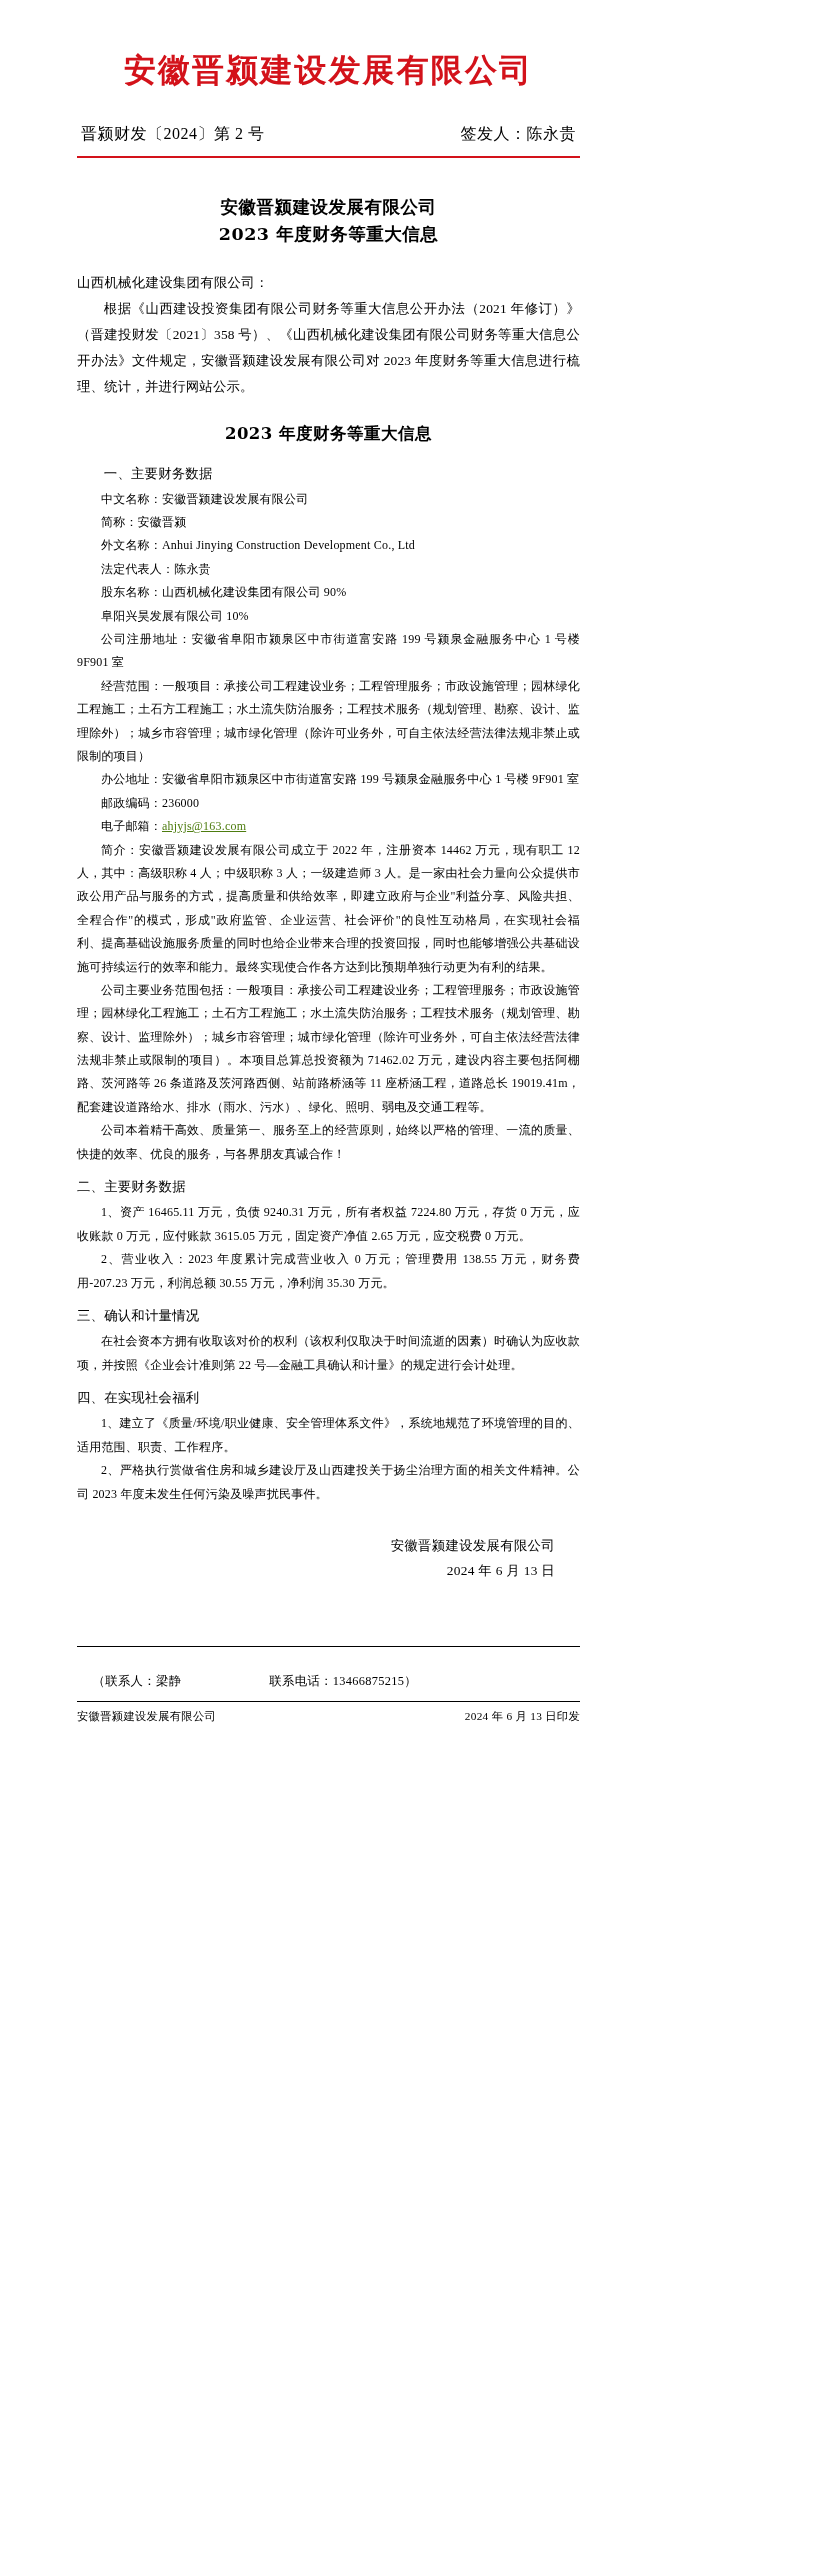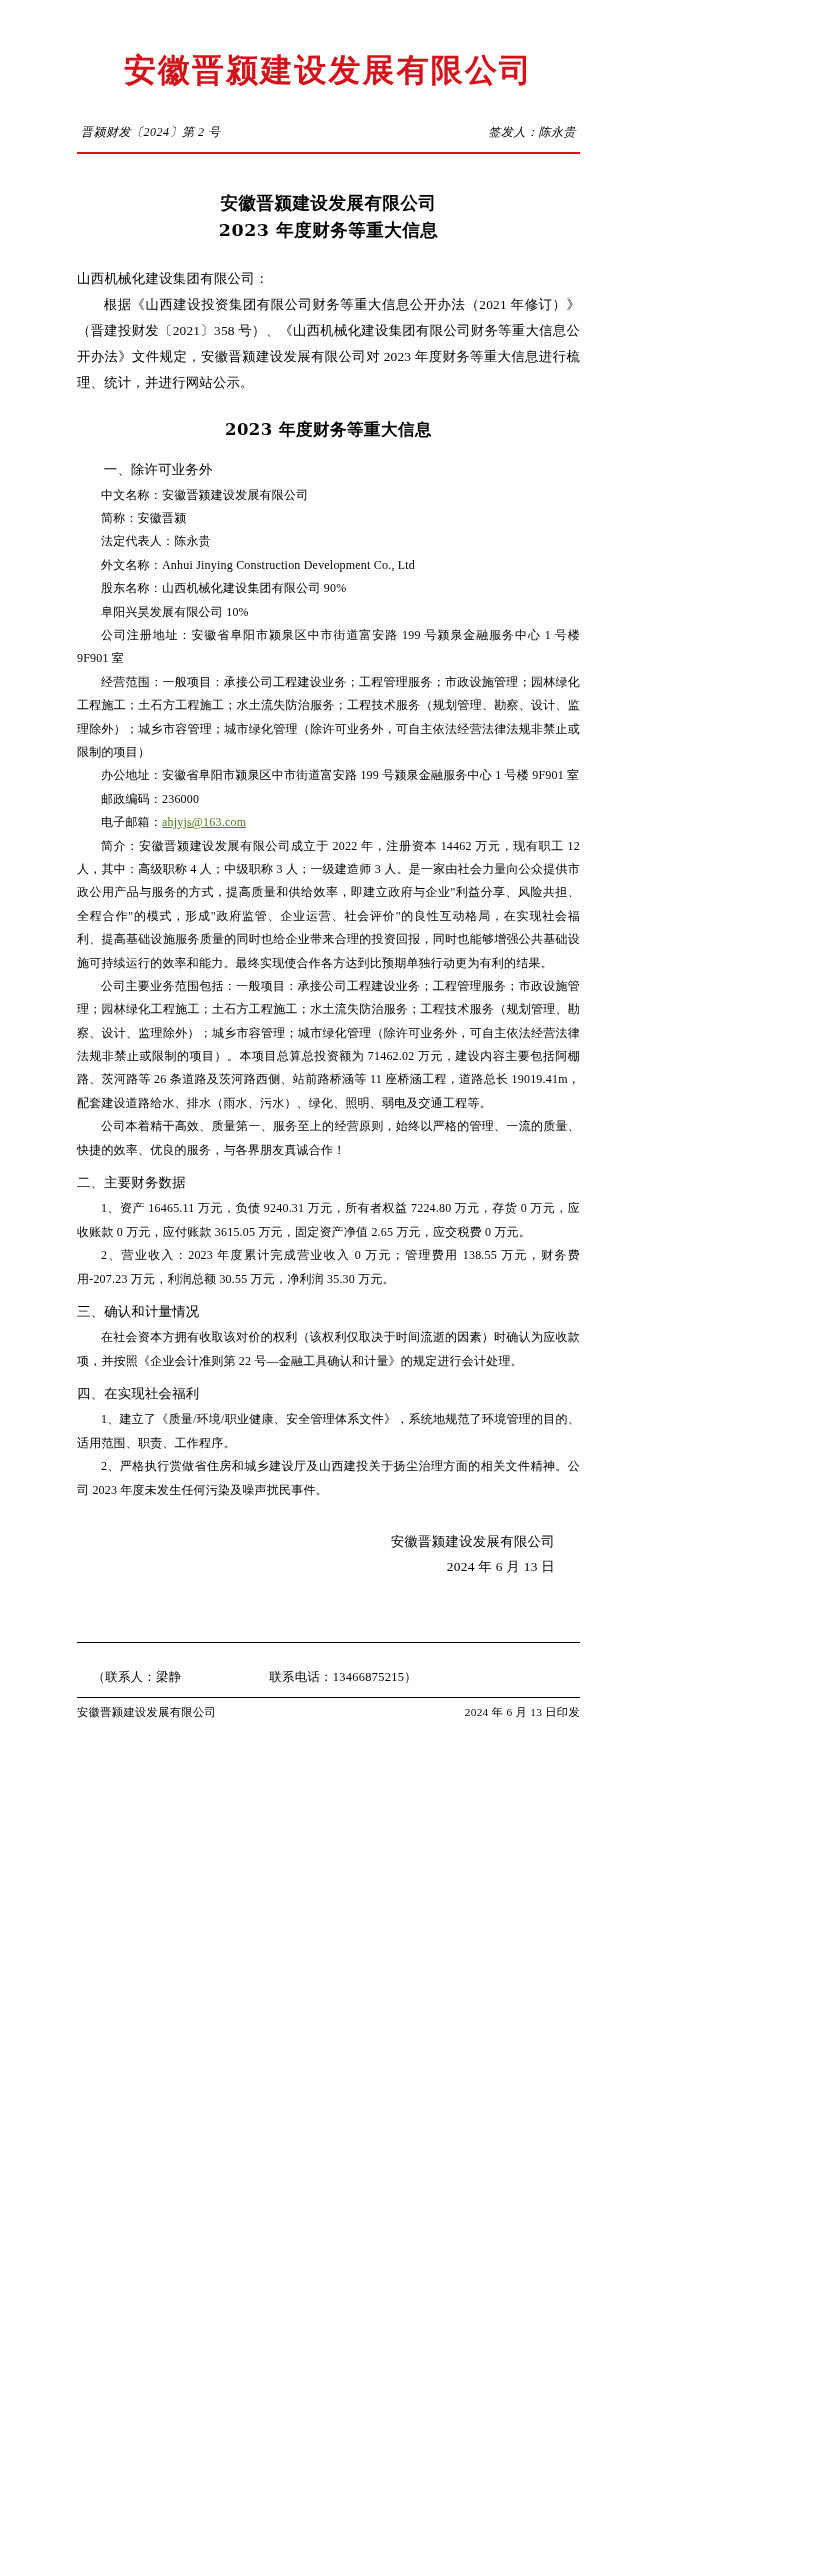--- a/index.html
+++ b/index.html
@@ -32,24 +32,23 @@
     font-size: 32px;
     letter-spacing: 2.1px;
     line-height: 1.25;
     white-space: nowrap;
   }
   .doc-meta {
     margin-top: 25px;
     display: flex;
     justify-content: space-between;
     align-items: flex-start;
-    font-size: 12px;
+    font-size: 16px;
     font-family: "Liberation Serif", serif;
     padding: 0 4.1px;
-    font-style: italic;
   }
   .doc-meta .left { letter-spacing: 0.5px; }
   .doc-meta .right { letter-spacing: 0.5px; }
   .red-rule {
     margin-top: 11.3px;
     height: 2.1px;
     background: #d3121a;
     width: 100%;
   }
   
@@ -164,25 +163,25 @@
     <div>2023 年度财务等重大信息</div>
   </div>
 
   <div class="addressee">山西机械化建设集团有限公司：</div>
 
   <p class="body">根据《山西建设投资集团有限公司财务等重大信息公开办法（2021 年修订）》（晋建投财发〔2021〕358 号）、《山西机械化建设集团有限公司财务等重大信息公开办法》文件规定，安徽晋颍建设发展有限公司对 2023 年度财务等重大信息进行梳理、统计，并进行网站公示。</p>
 
   <div class="sub-title">2023 年度财务等重大信息</div>
 
   <div class="indent-block">
-    <div class="section-head">一、除许可业务外</div>
+    <div class="section-head">一、主要财务数据</div>
     <p class="item">中文名称：安徽晋颍建设发展有限公司</p>
     <p class="item">简称：安徽晋颍</p>
+    <p class="item">外文名称：Anhui Jinying Construction Development Co., Ltd</p>
     <p class="item">法定代表人：陈永贵</p>
-    <p class="item">外文名称：Anhui Jinying Construction Development Co., Ltd</p>
     <p class="item">股东名称：山西机械化建设集团有限公司 90%</p>
     <p class="item">阜阳兴昊发展有限公司 10%</p>
     <p class="item">公司注册地址：安徽省阜阳市颍泉区中市街道富安路 199 号颍泉金融服务中心 1 号楼 9F901 室</p>
     <p class="item">经营范围：一般项目：承接公司工程建设业务；工程管理服务；市政设施管理；园林绿化工程施工；土石方工程施工；水土流失防治服务；工程技术服务（规划管理、勘察、设计、监理除外）；城乡市容管理；城市绿化管理（除许可业务外，可自主依法经营法律法规非禁止或限制的项目）</p>
     <p class="item">办公地址：安徽省阜阳市颍泉区中市街道富安路 199 号颍泉金融服务中心 1 号楼 9F901 室</p>
     <p class="item">邮政编码：236000</p>
     <p class="item"><span>电子邮箱：</span><a class="link" href="#">ahjyjs@163.com</a></p>
     <p class="item">简介：安徽晋颍建设发展有限公司成立于 2022 年，注册资本 14462 万元，现有职工 12 人，其中：高级职称 4 人；中级职称 3 人；一级建造师 3 人。是一家由社会力量向公众提供市政公用产品与服务的方式，提高质量和供给效率，即建立政府与企业"利益分享、风险共担、全程合作"的模式，形成"政府监管、企业运营、社会评价"的良性互动格局，在实现社会福利、提高基础设施服务质量的同时也给企业带来合理的投资回报，同时也能够增强公共基础设施可持续运行的效率和能力。最终实现使合作各方达到比预期单独行动更为有利的结果。</p>
     <p class="item">公司主要业务范围包括：一般项目：承接公司工程建设业务；工程管理服务；市政设施管理；园林绿化工程施工；土石方工程施工；水土流失防治服务；工程技术服务（规划管理、勘察、设计、监理除外）；城乡市容管理；城市绿化管理（除许可业务外，可自主依法经营法律法规非禁止或限制的项目）。本项目总算总投资额为 71462.02 万元，建设内容主要包括阿棚路、茨河路等 26 条道路及茨河路西侧、站前路桥涵等 11 座桥涵工程，道路总长 19019.41m，配套建设道路给水、排水（雨水、污水）、绿化、照明、弱电及交通工程等。</p>
     <p class="item">公司本着精干高效、质量第一、服务至上的经营原则，始终以严格的管理、一流的质量、快捷的效率、优良的服务，与各界朋友真诚合作！</p>

